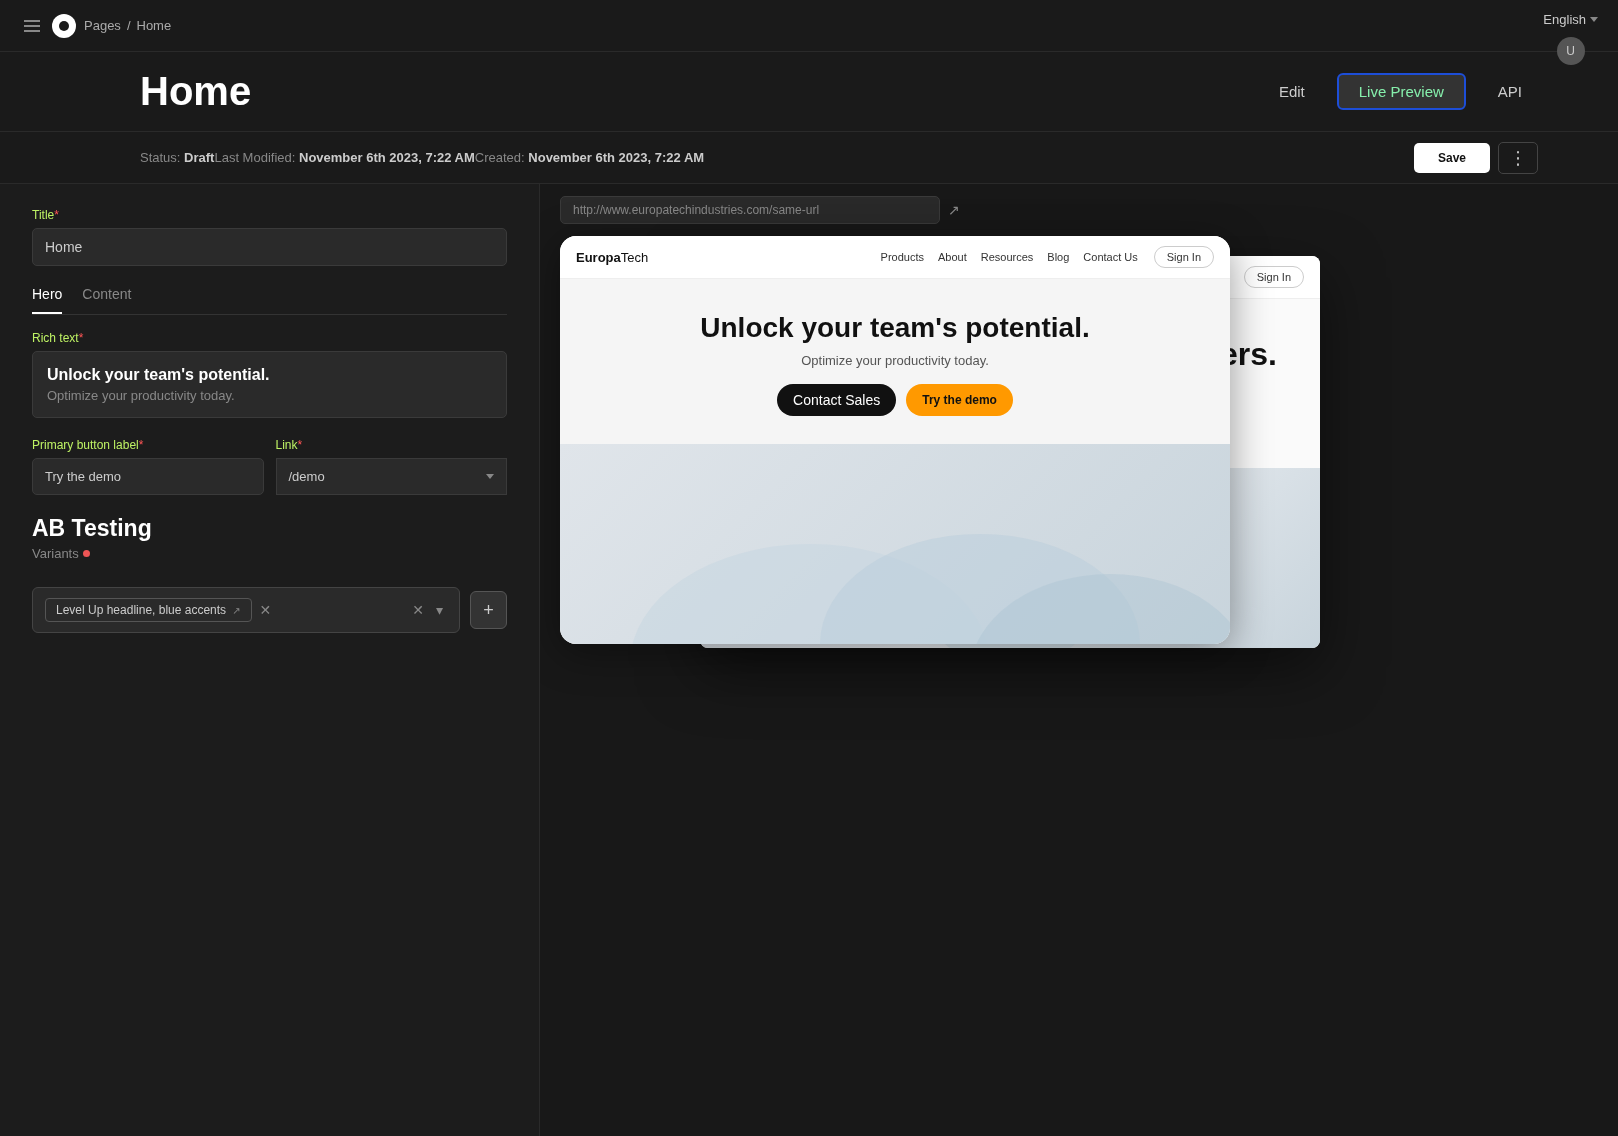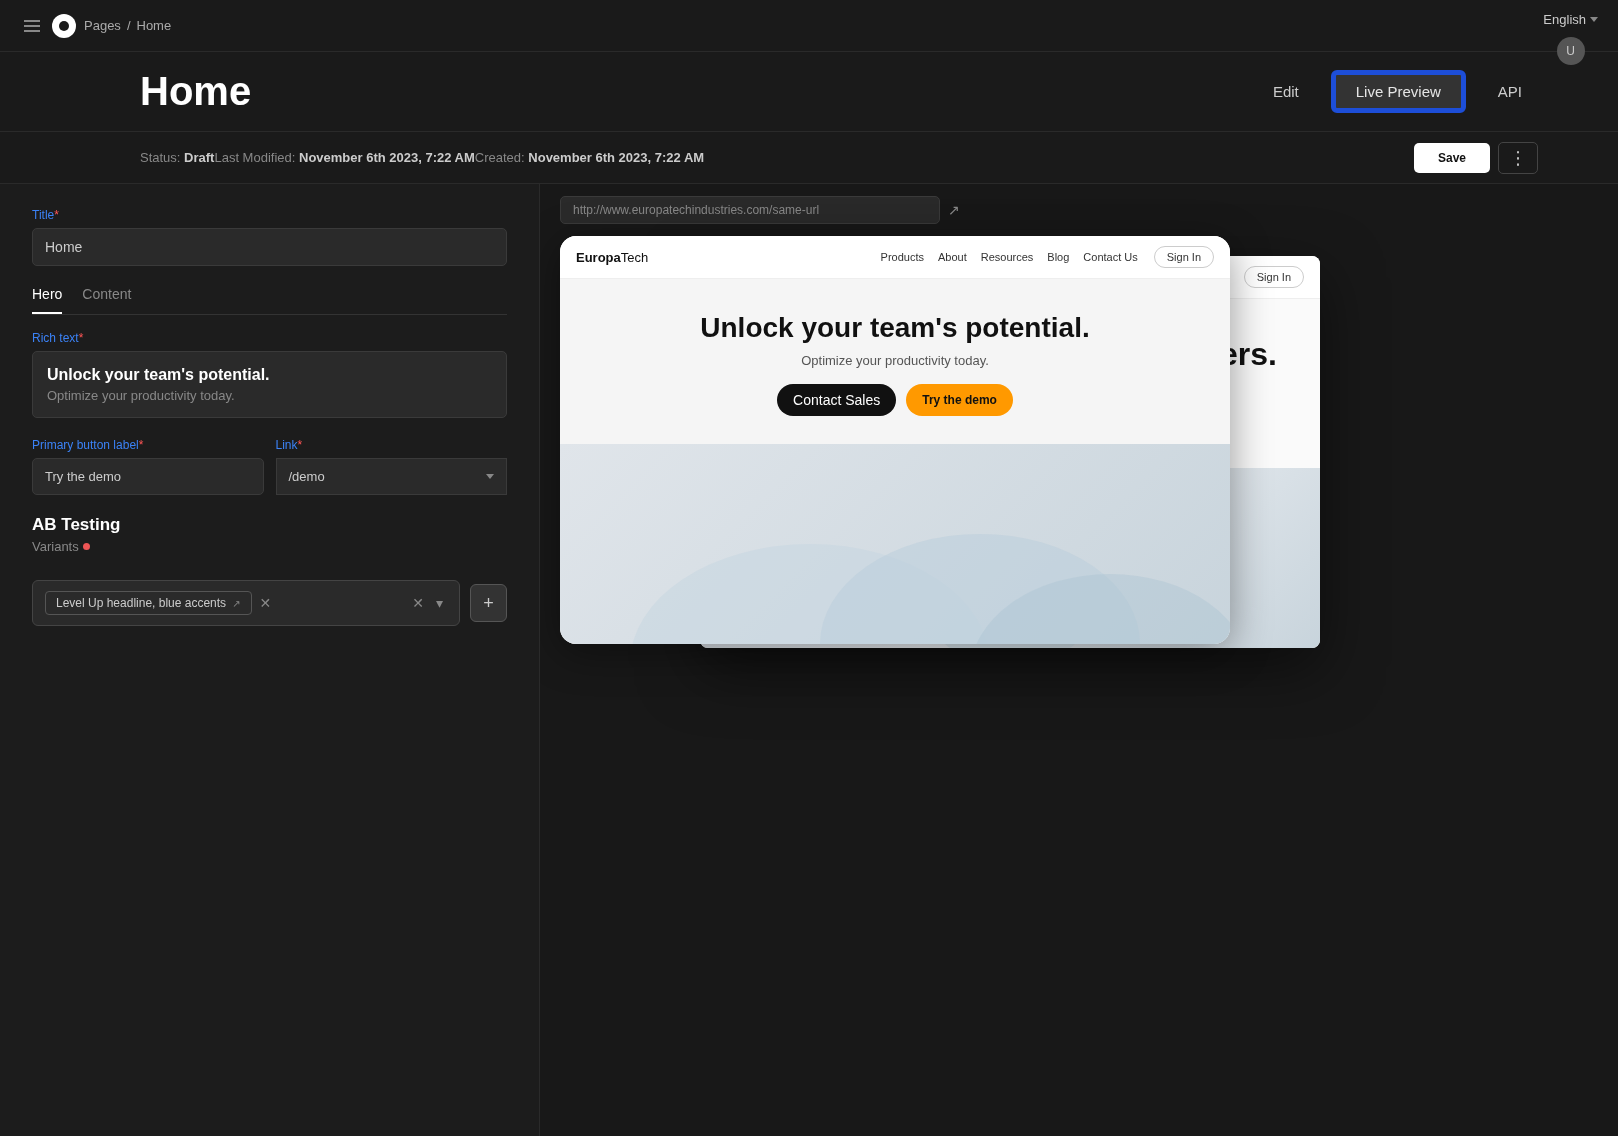--- a/index.html
+++ b/index.html
@@ -126,22 +126,22 @@
     .edit-btn {
       background: transparent;
       border: none;
       color: #ccc;
       font-size: 15px;
       cursor: pointer;
       padding: 8px 16px;
     }
     .live-preview-btn {
       background: #333;
-      border: 5px solid #1d4ed8;
-      color: #e5e5e5;
+      border: 2px solid #1d4ed8;
+      color: #86efac;
       font-size: 15px;
       cursor: pointer;
       padding: 8px 20px;
       border-radius: 6px;
       font-weight: 500;
     }
     .api-btn {
       background: transparent;
       border: none;
       color: #ccc;
@@ -204,21 +204,21 @@
       background: #1c1c1c;
       padding: 24px 32px;
       border-right: 1px solid #2a2a2a;
       min-height: 100%;
     }
     .field-label {
       font-size: 12px;
       color: #888;
       margin-bottom: 6px;
     }
-    .field-label span { color: #3b82f6; }
+    .field-label span { color: #bef264; }
     .text-input {
       width: 100%;
       background: #2a2a2a;
       border: 1px solid #3a3a3a;
       border-radius: 5px;
       color: #ccc;
       font-size: 14px;
       padding: 10px 12px;
       margin-bottom: 20px;
     }
@@ -283,21 +283,21 @@
       padding: 10px 12px;
       font-size: 13px;
       color: #ccc;
     }
 
     
     .ab-section {
       margin-top: 8px;
     }
     .ab-title {
-      font-size: 17px;
+      font-size: 23px;
       font-weight: 700;
       color: #fff;
       margin-bottom: 4px;
     }
     .variants-label {
       font-size: 13px;
       color: #888;
       margin-bottom: 26px;
       display: flex;
       align-items: center;

